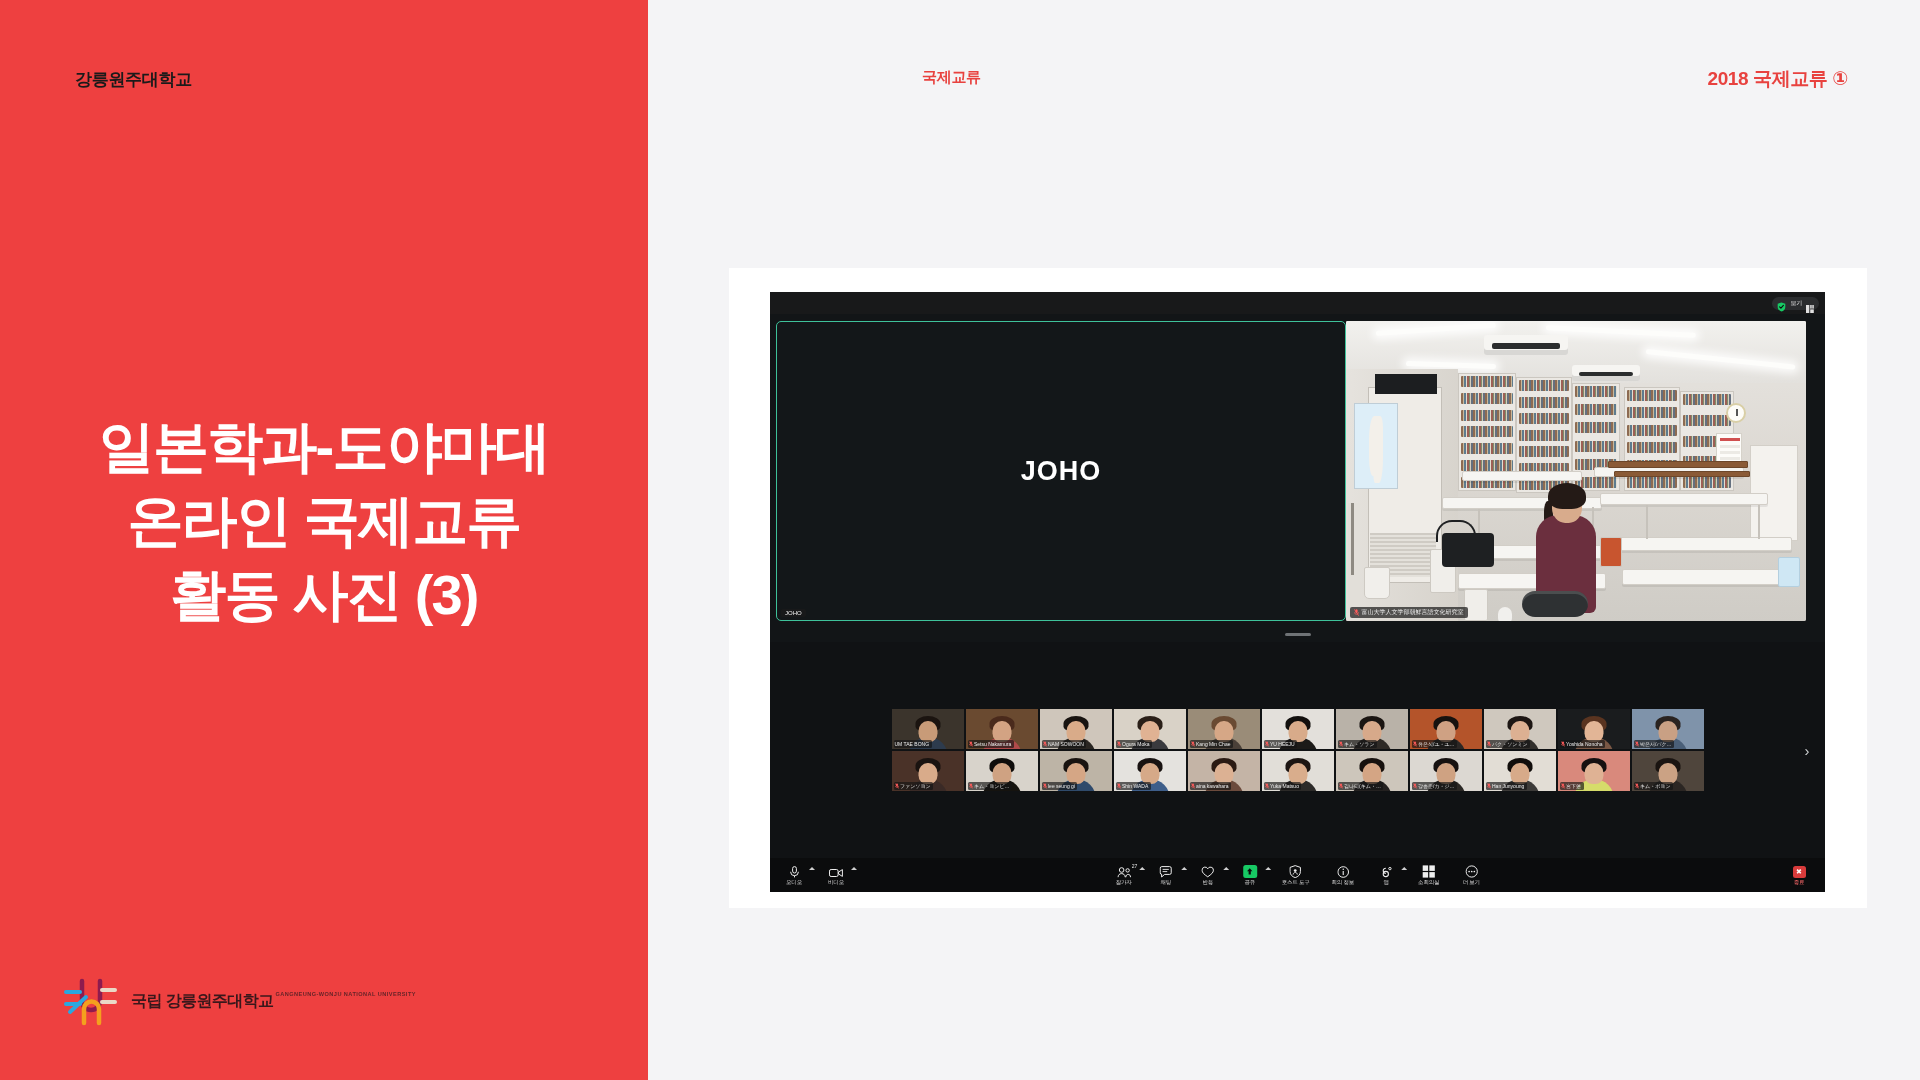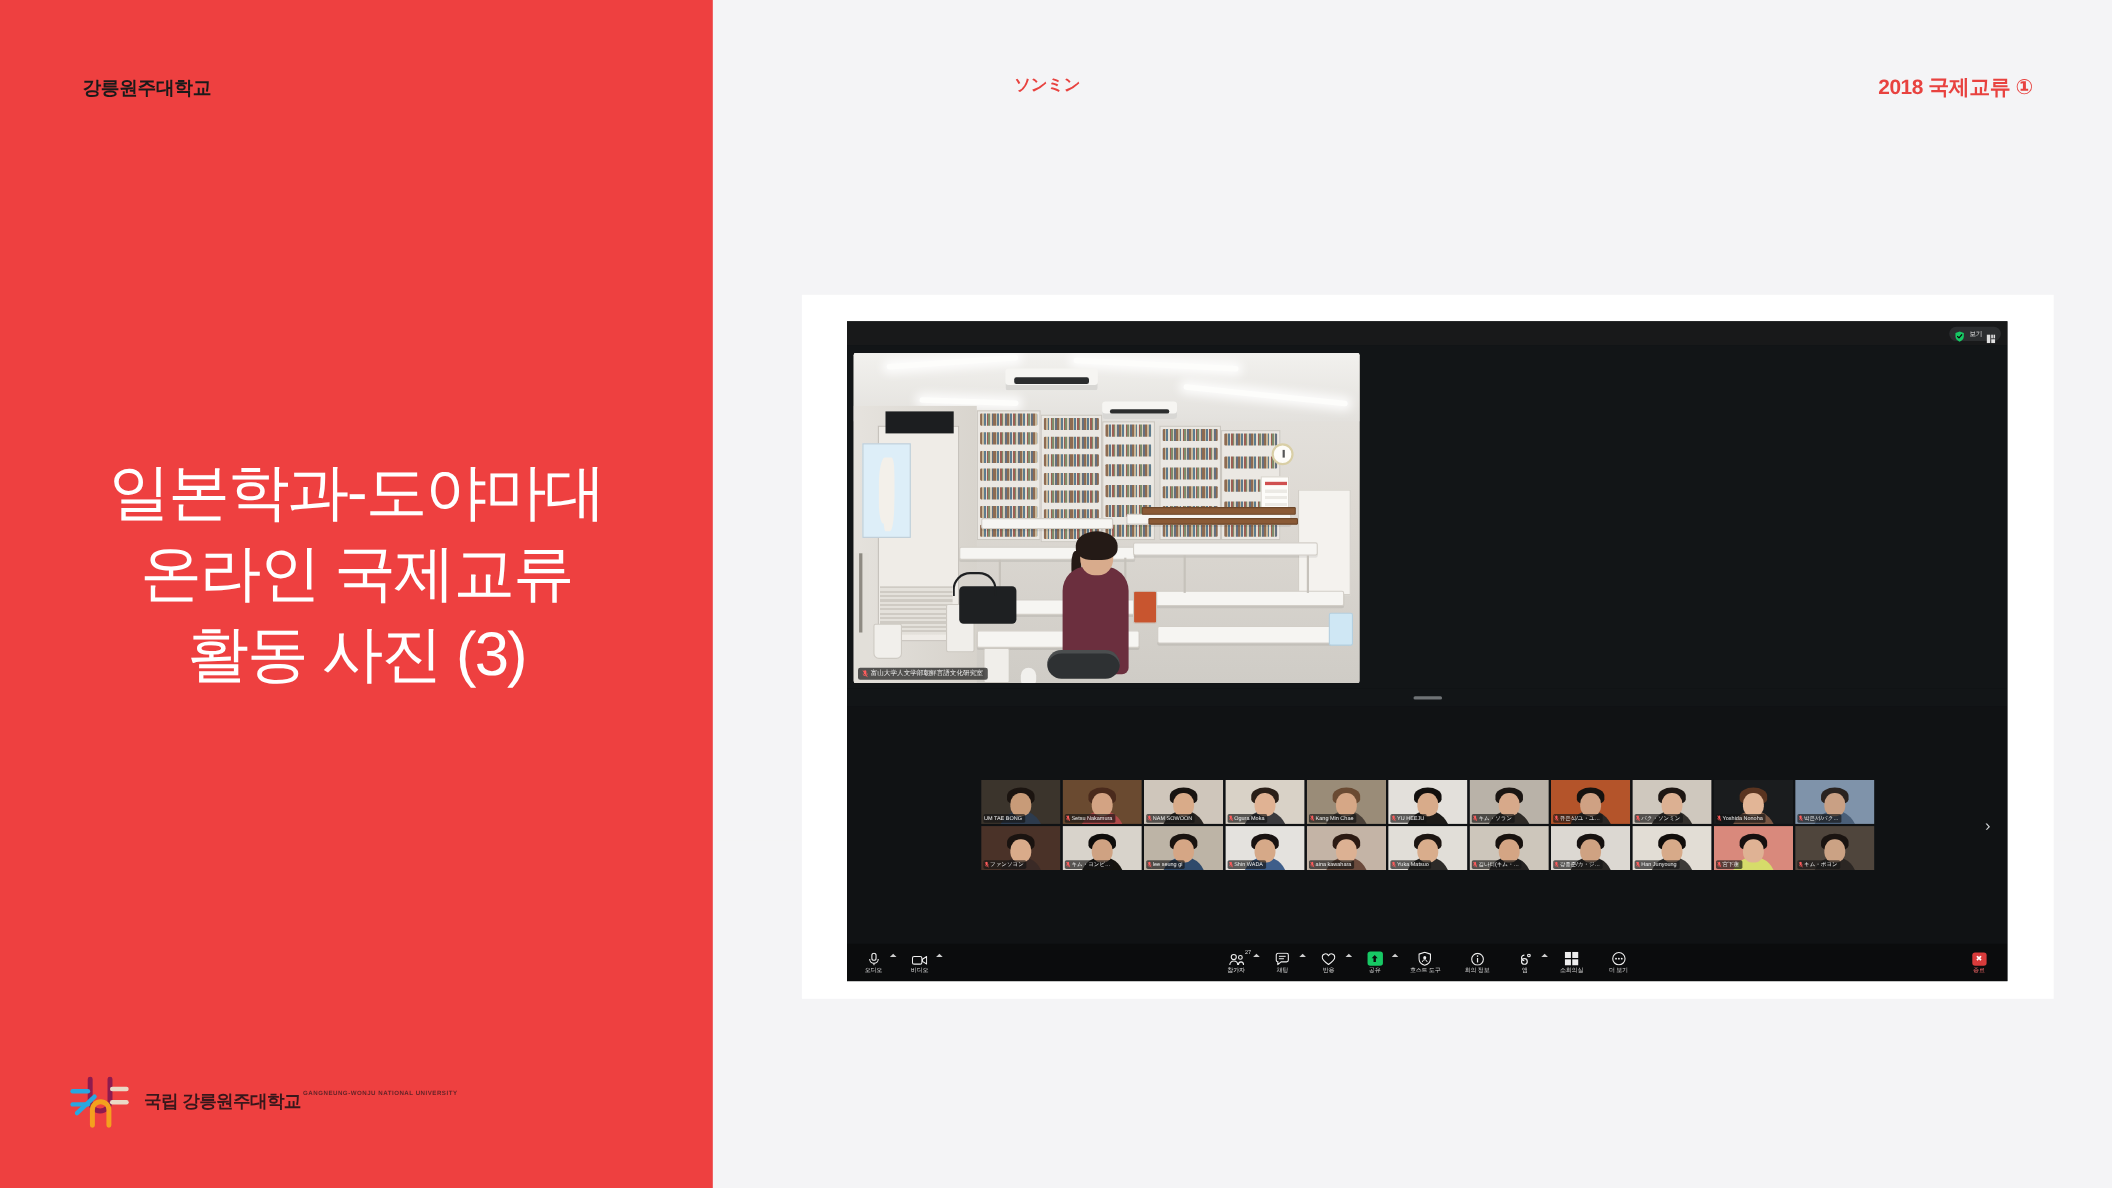--- a/index.html
+++ b/index.html
@@ -15,21 +15,21 @@
     position:absolute; left:0; top:0; width:648px; height:1080px;
     background:#ee4040;
   }
   .dept-top-left {
     position:absolute; left:75px; top:68px;
     font-size:17px; font-weight:700; color:#1a1a1a; letter-spacing:-0.3px;
   }
   .hero-title {
     position:absolute; left:0; top:410px; width:648px;
     text-align:center; color:#ffffff;
-    font-size:56px; font-weight:400; line-height:1.32; letter-spacing:-1.8px;
+    font-size:56px; font-weight:700; line-height:1.32; letter-spacing:-1.8px;
     white-space:pre-line;
   }
   .brand-logo {
     position:absolute; left:62px; top:973px;
     display:flex; align-items:center; gap:11px;
   }
   .brand-mark { position:relative; width:58px; height:56px; flex:none; }
   .brand-text { display:flex; flex-direction:row; gap:2px; }
   .brand-kr {
     font-size:16px; font-weight:800; color:#2a1418; letter-spacing:-0.6px;
@@ -257,21 +257,21 @@
           <line x1="8" y1="39" x2="24" y2="24" stroke="#2aa7e0" stroke-width="4" stroke-linecap="round"></line>
         </svg>
       </div>
       <div class="brand-text">
         <div class="brand-kr">국립 강릉원주대학교</div>
         <div class="brand-en">GANGNEUNG-WONJU NATIONAL UNIVERSITY</div>
       </div>
     </div>
   </div>
 
-  <div class="dept-center">ソンミン</div>
+  <div class="dept-center">국제교류</div>
   <div class="series-right">2018 국제교류 ①</div>
 
   <div class="photo-card">
     <div class="zoom-app">
 
       <div class="zoom-topbar">
         <div class="topbar-pill">
           <span class="shield-ic">
             <svg width="9" height="10" viewBox="0 0 9 10">
               <path d="M4.5 0.4 L8.3 1.7 V5 c0 2.4-1.8 3.9-3.8 4.6C2.5 8.9 0.7 7.4 0.7 5V1.7Z" fill="#17c964"></path>
@@ -285,20 +285,26 @@
               <rect x="4.2" y="0" width="1.5" height="3.6" fill="#e0e0e0"></rect>
               <rect x="6.3" y="0" width="1.5" height="3.6" fill="#e0e0e0"></rect>
               <rect x="4.2" y="4.4" width="3.6" height="3.6" fill="#e0e0e0"></rect>
             </svg>
           </span>
         </div>
       </div>
 
       <div class="zoom-stage">
 
+        <div class="share-pane">
+          <div class="share-word">JOHO</div>
+          <div class="name-badge">
+            <span>JOHO</span>
+          </div>
+        </div>
 
         <div class="video-pane">
           <div class="room">
             <div class="ceiling"></div>
             <div class="tube" style="left:30px;top:10px;width:120px;transform:rotate(-4deg)"></div>
             <div class="tube" style="left:200px;top:4px;width:150px;transform:rotate(3deg)"></div>
             <div class="tube" style="left:300px;top:28px;width:150px;transform:rotate(6deg)"></div>
             <div class="tube" style="left:60px;top:40px;width:90px;transform:rotate(2deg)"></div>
             <div class="ac" style="left:138px;top:14px;width:84px;height:20px;"></div>
             <div class="ac" style="left:226px;top:44px;width:68px;height:16px;"></div>

